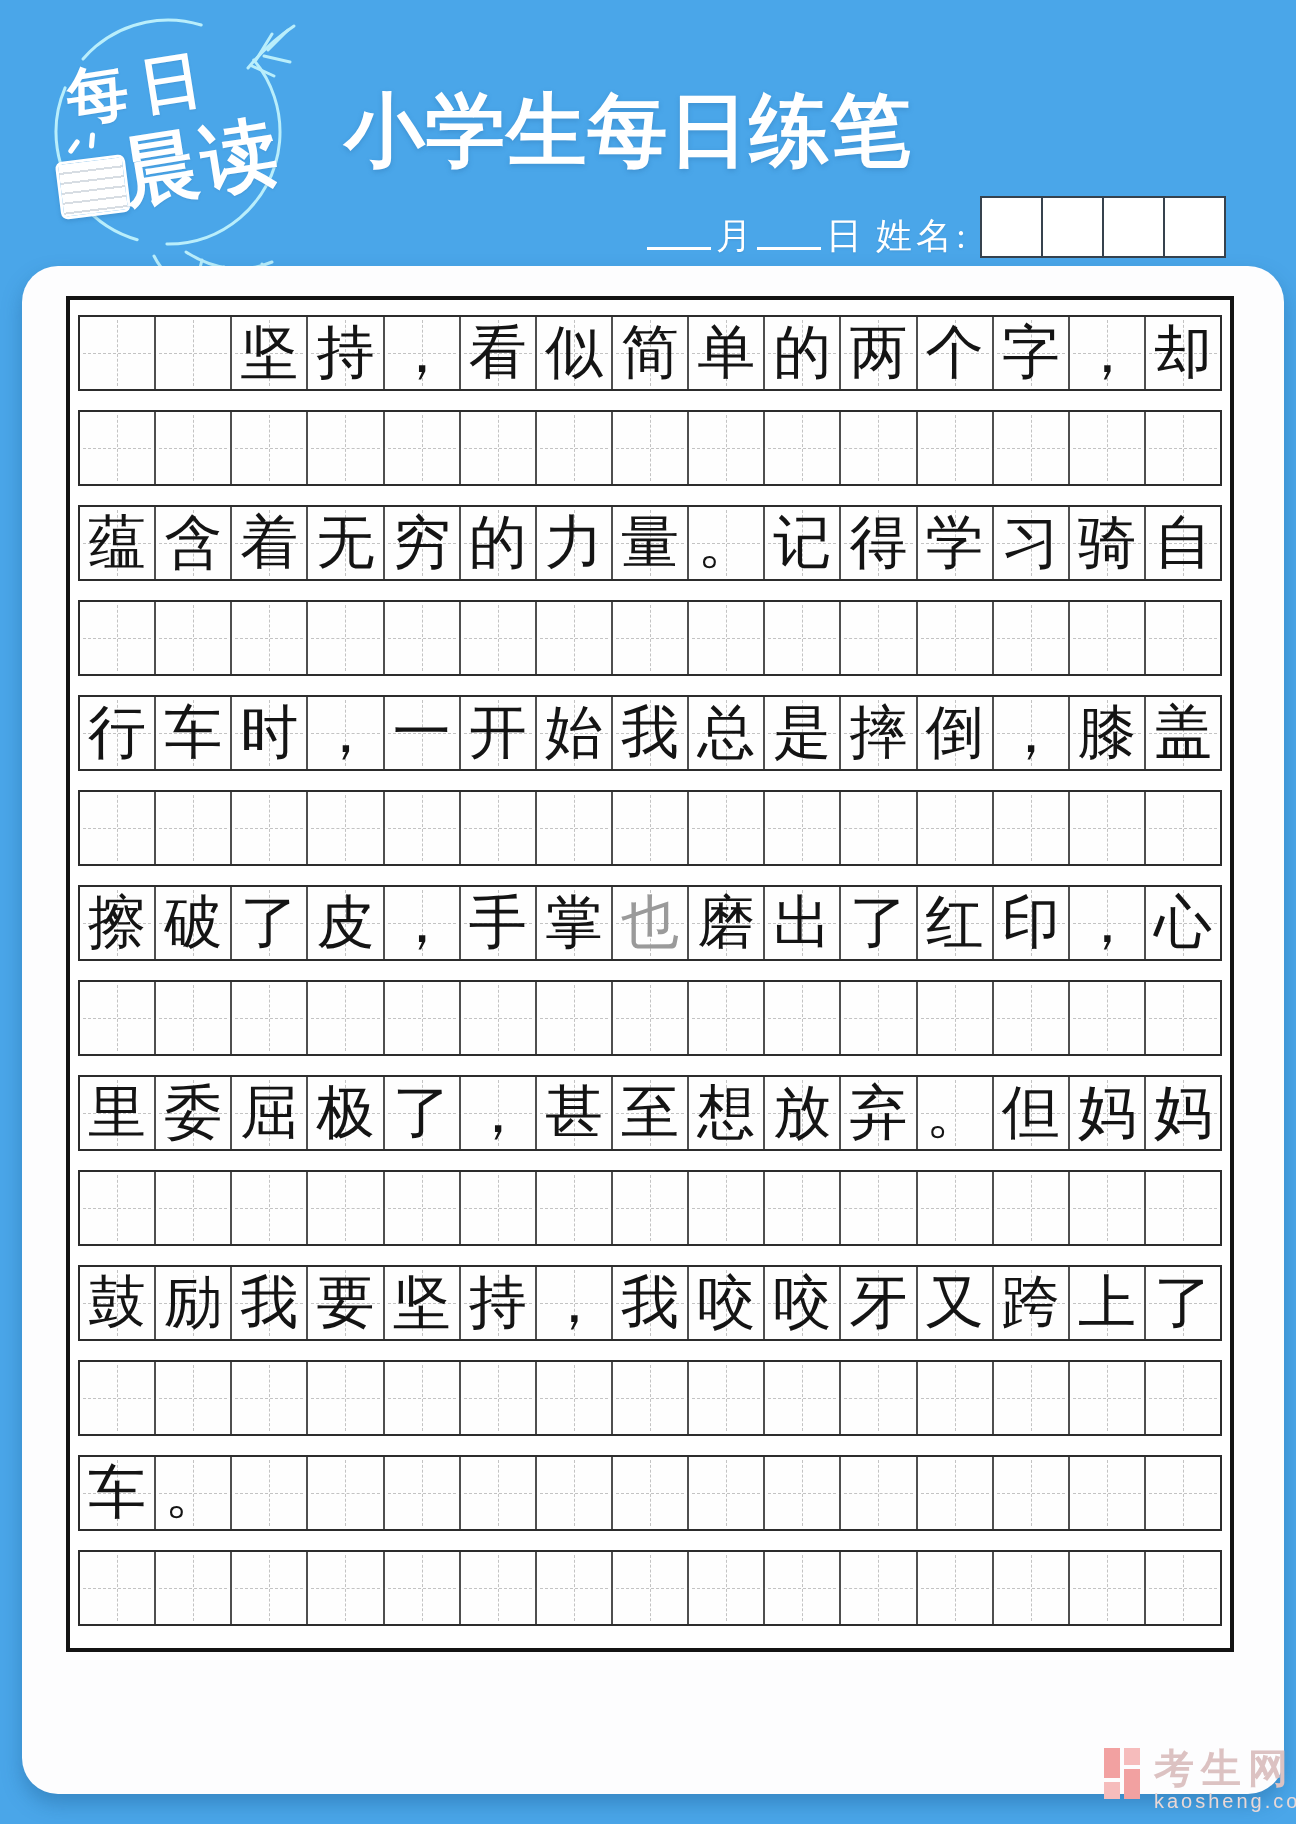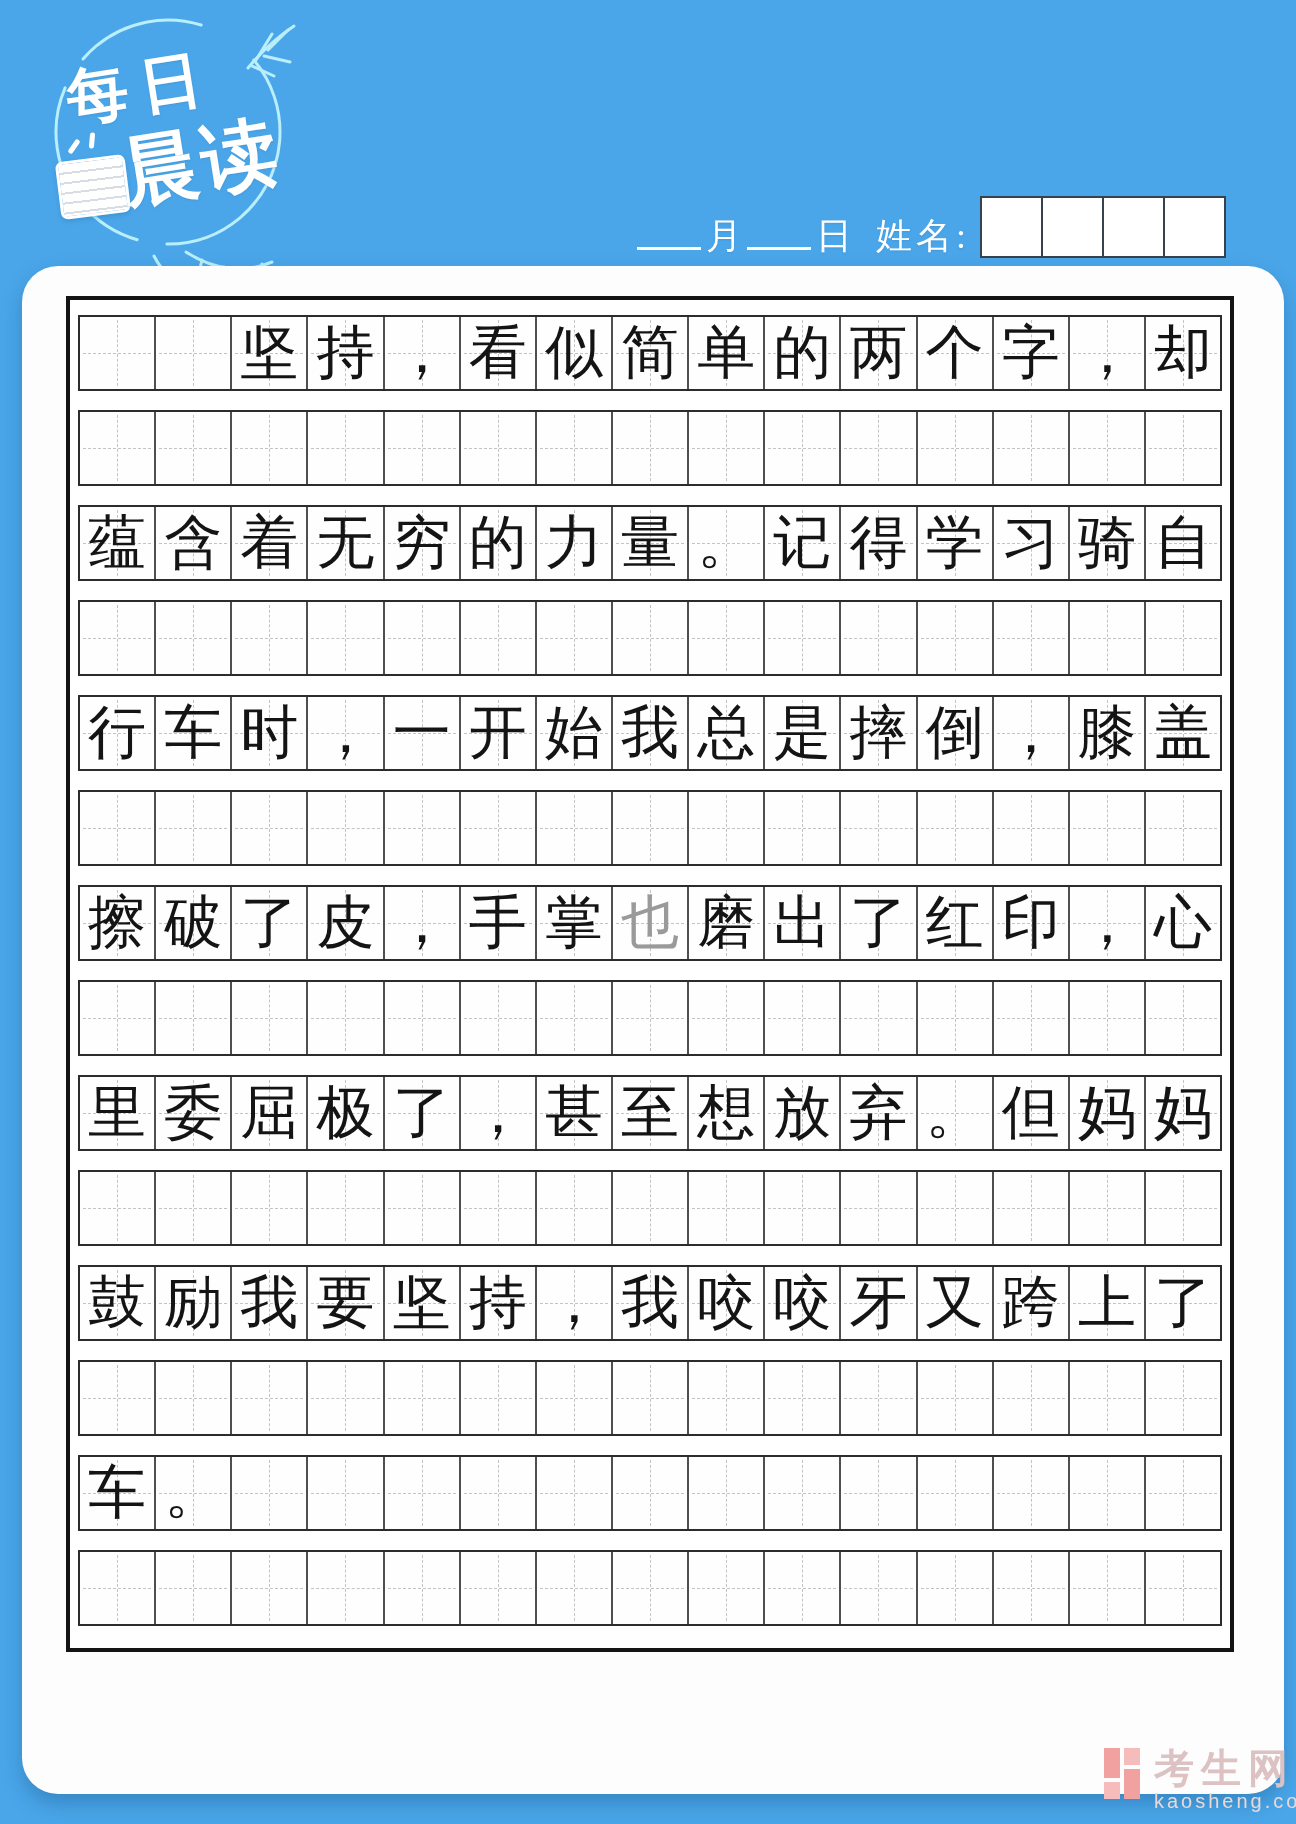--- a/index.html
+++ b/index.html
@@ -37,21 +37,21 @@
     font-weight:700; font-size:80px; color:#ffffff; white-space:nowrap;
     letter-spacing:1px; text-shadow:0 2px 5px rgba(45,115,175,.4);
   }
   .date-line {
     position:absolute; top:194px; right:70px; height:64px;
     display:flex; align-items:flex-end;
     color:#ffffff; font-family:"Liberation Serif", serif; font-size:36px;
   }
   .date-line .lbl { line-height:1; margin-bottom:4px; text-shadow:0 1px 2px rgba(60,130,185,.4); }
   .blank { display:inline-block; width:64px; height:2px; border-bottom:3px solid #ffffff; margin:0 5px 8px 5px; }
-  .name-lbl { margin-left:24px; letter-spacing:4px; }
+  .name-lbl { margin-left:14px; letter-spacing:4px; }
   .name-boxes { display:flex; margin-left:10px; }
   .nbox {
     width:63px; height:62px; background:#ffffff;
     border:2px solid #36424e; margin-left:-2px;
   }
   .nbox:first-child { margin-left:0; }
   
   .paper {
     position:absolute; left:22px; top:266px; width:1262px; height:1528px;
     background:#fdfdfe; border-radius:36px;
@@ -122,20 +122,21 @@
           <path d="M142 274 l -10 16"></path>
       </g>
     </svg>
     <span class="tick t1"></span>
     <span class="tick t2"></span>
     <div class="book"></div>
     <div class="logo-line1">每日</div>
     <div class="logo-line2">晨读</div>
   </div>
 
+  <div class="main-title">小学生每日练笔</div>
 
   <div class="date-line">
     <span class="blank"></span>
     <span class="lbl">月</span>
     <span class="blank"></span>
     <span class="lbl">日</span>
     <span class="lbl name-lbl">姓名:</span>
     <div class="name-boxes">
         <div class="nbox"></div>
         <div class="nbox"></div>

